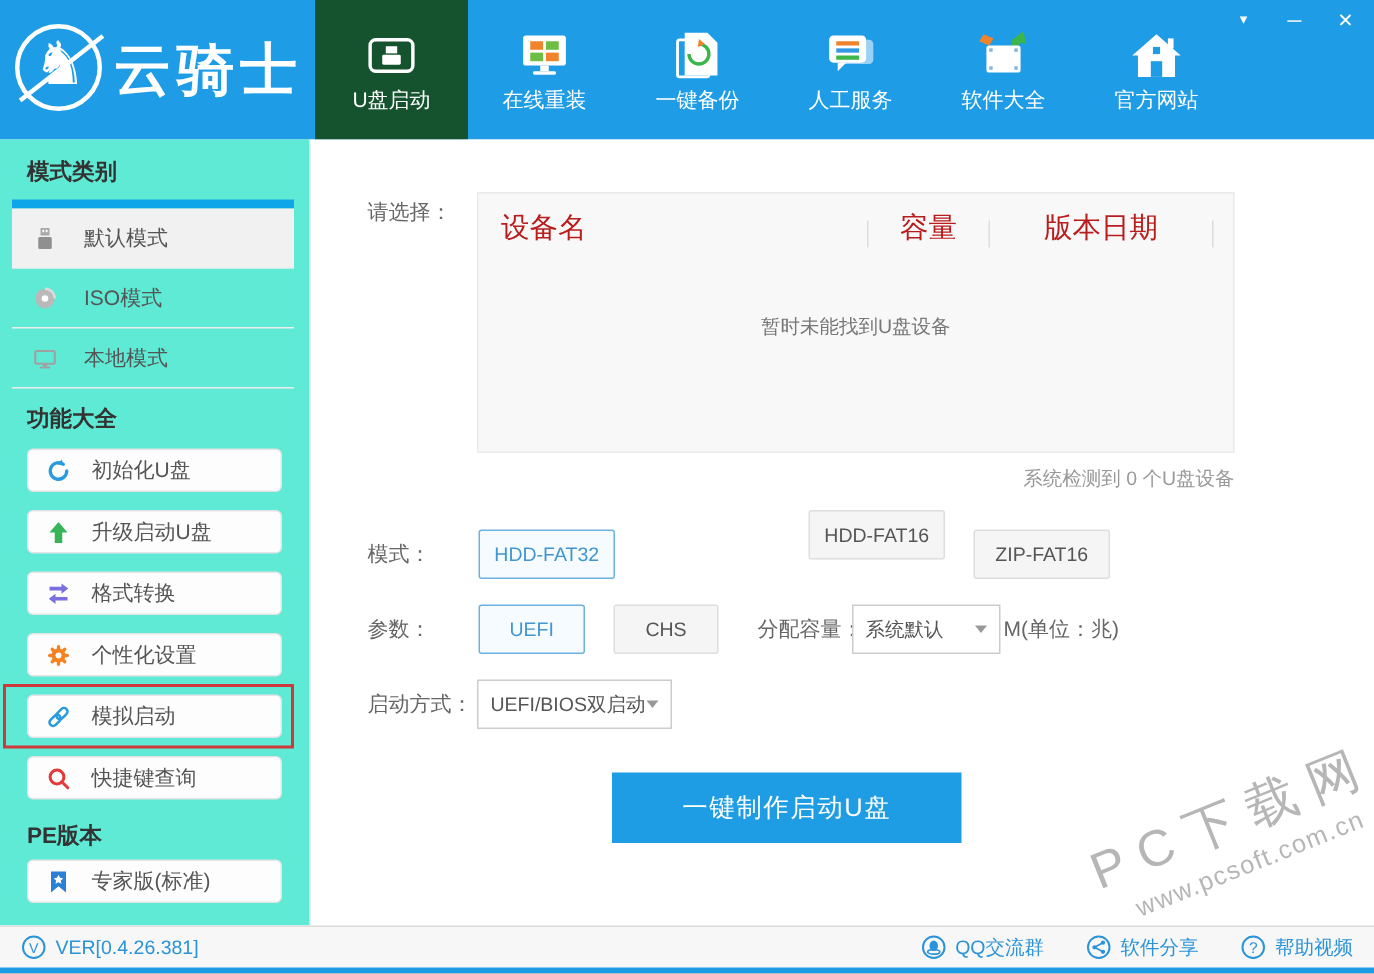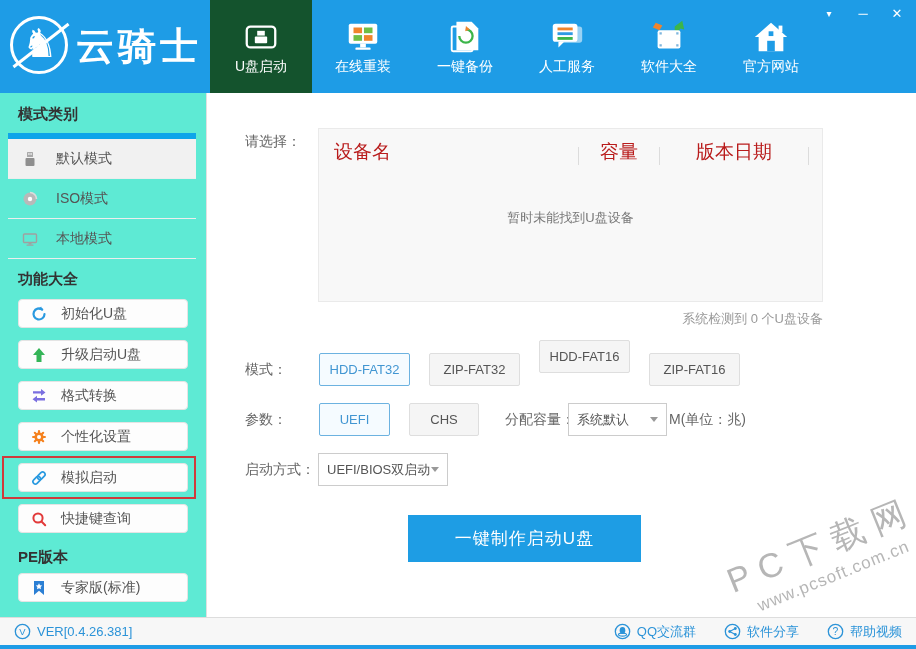--- a/index.html
+++ b/index.html
@@ -302,21 +302,20 @@
           <span class="vsep"></span>
           <span class="th-pad"></span>
         </div>
         <div class="tbl-empty">暂时未能找到U盘设备</div>
       </div>
 
       <div class="detect-info">系统检测到 0 个U盘设备</div>
 
       <span class="row-label l-mode">模式：</span>
       <div class="opt sel m1">HDD-FAT32</div>
-      <div class="opt unsel m2">ZIP-FAT32</div>
       <div class="opt unsel m3">HDD-FAT16</div>
       <div class="opt unsel m4">ZIP-FAT16</div>
 
       <span class="row-label l-param">参数：</span>
       <div class="opt sel p1">UEFI</div>
       <div class="opt unsel p2">CHS</div>
       <span class="row-label l-cap">分配容量：</span>
       <div class="dropdown dd-cap">
         <span>系统默认</span>
         <span class="caret"></span>

